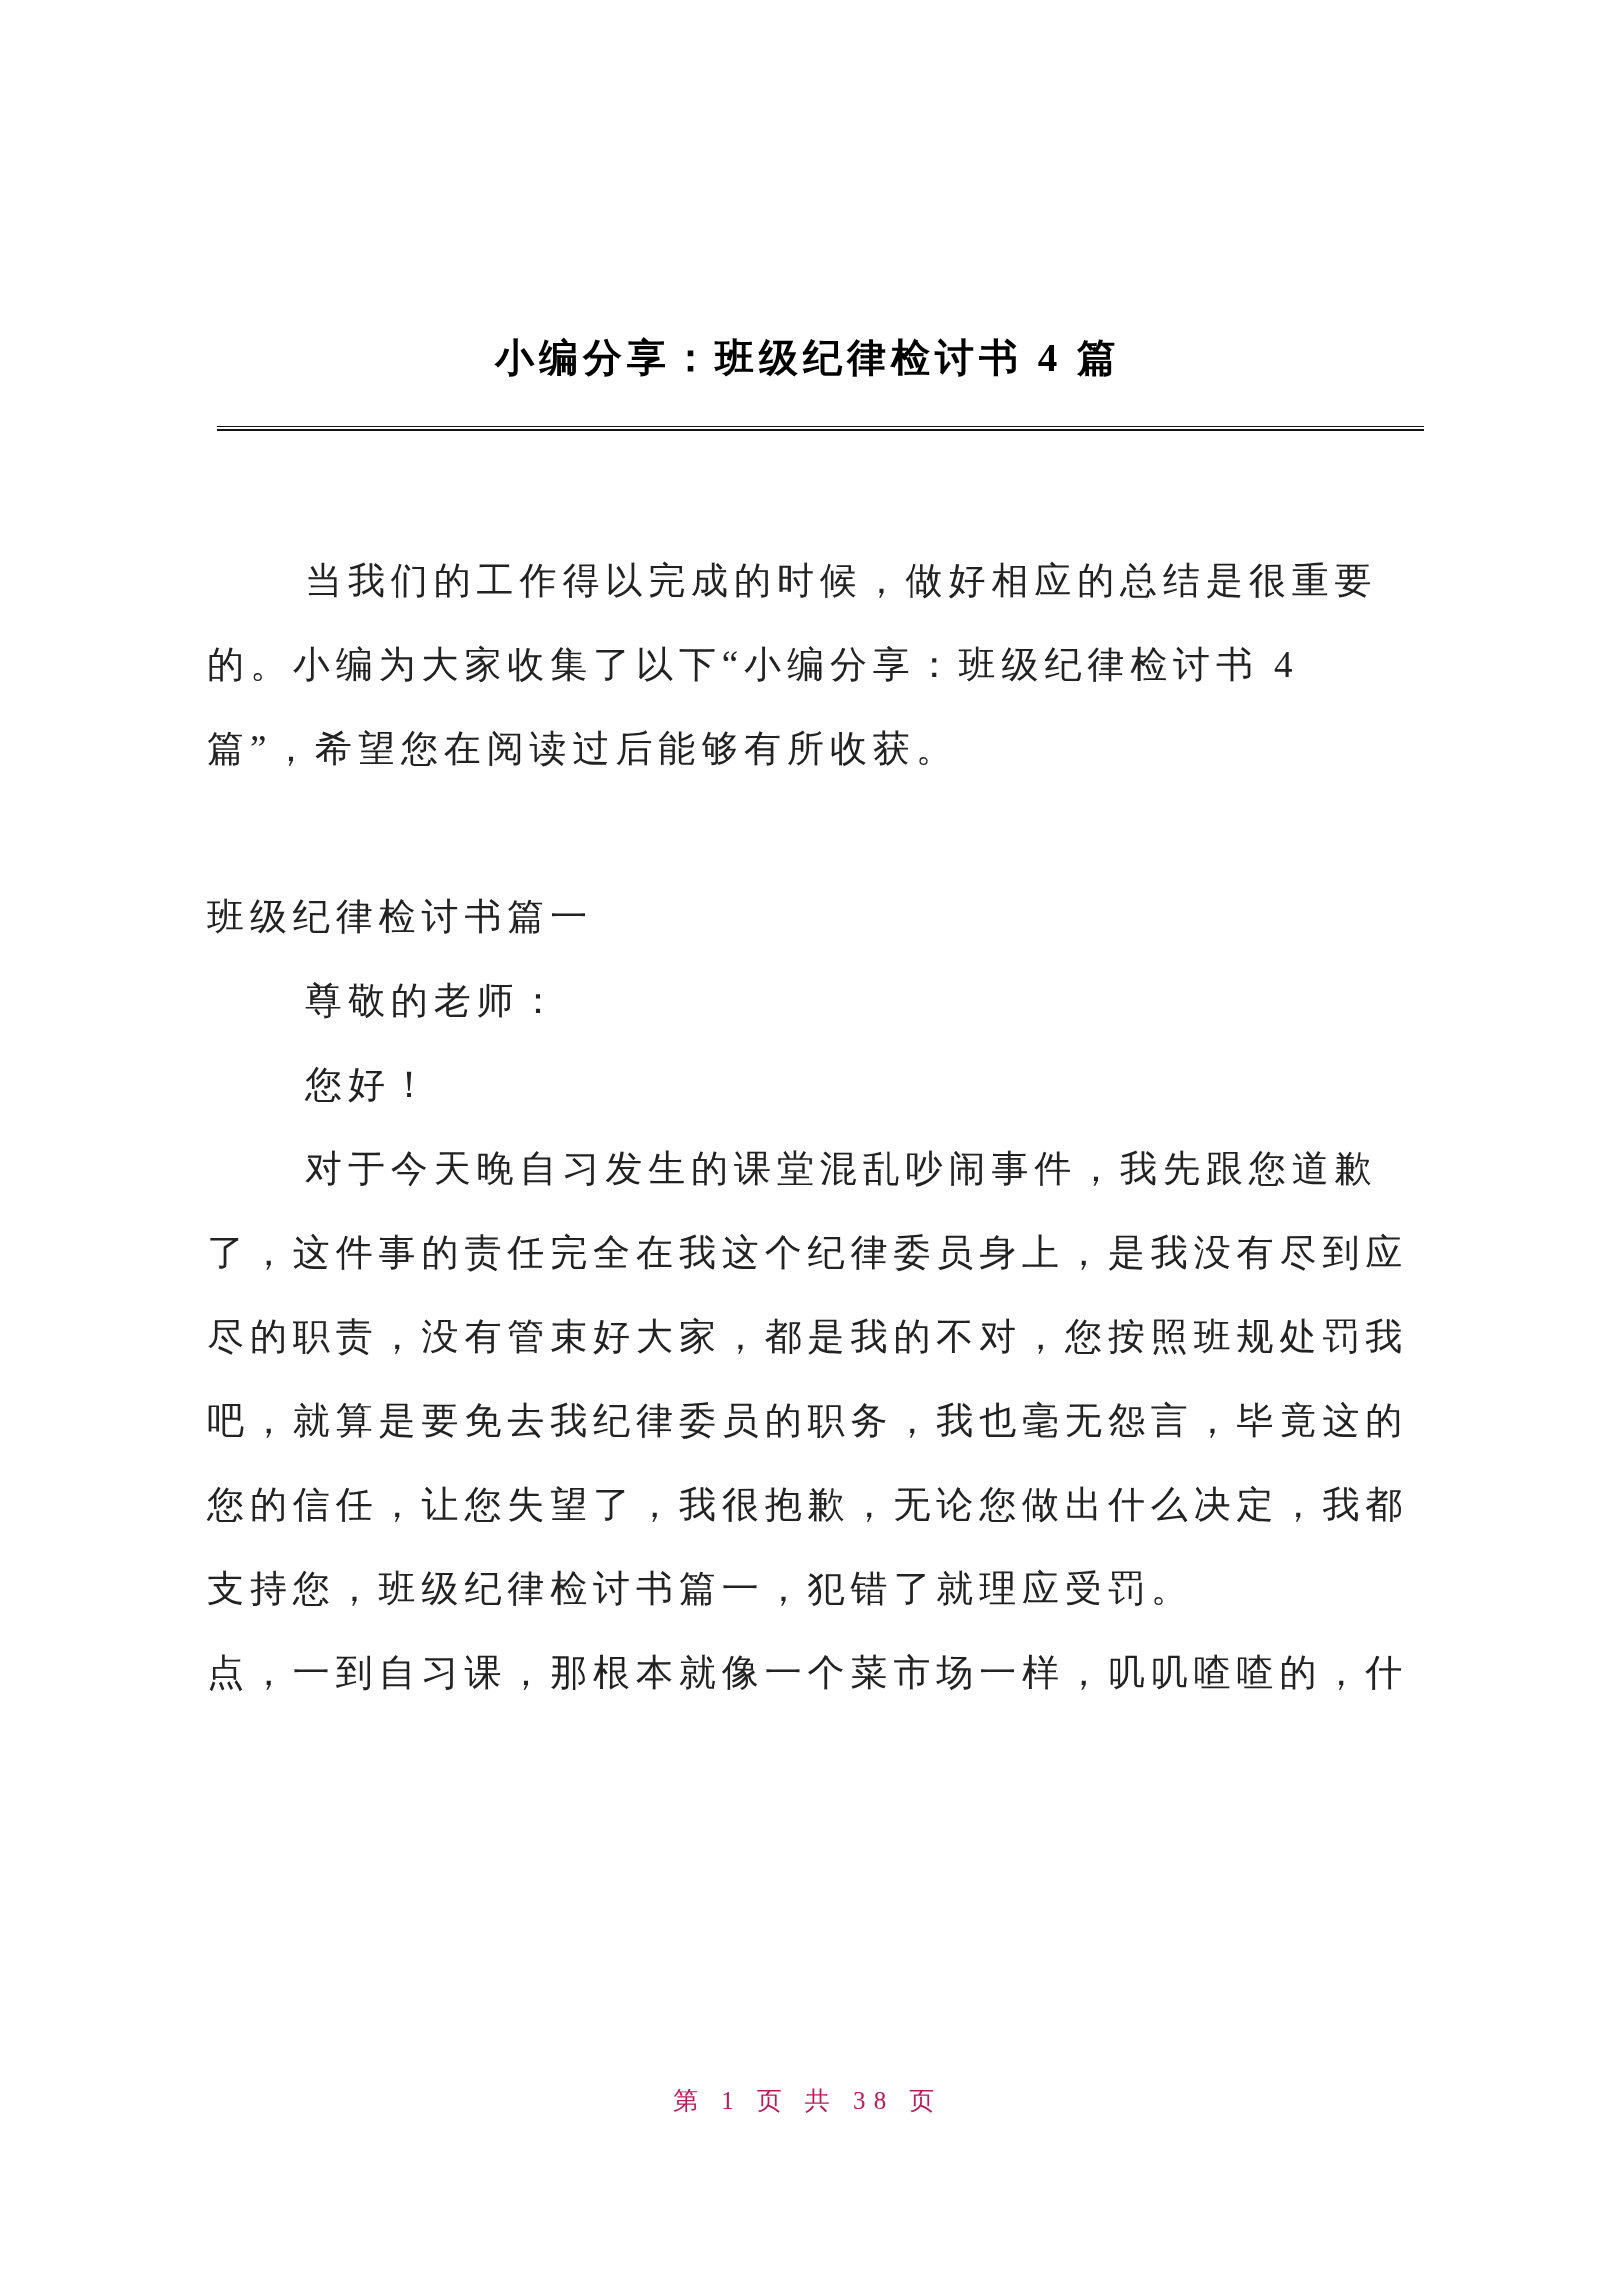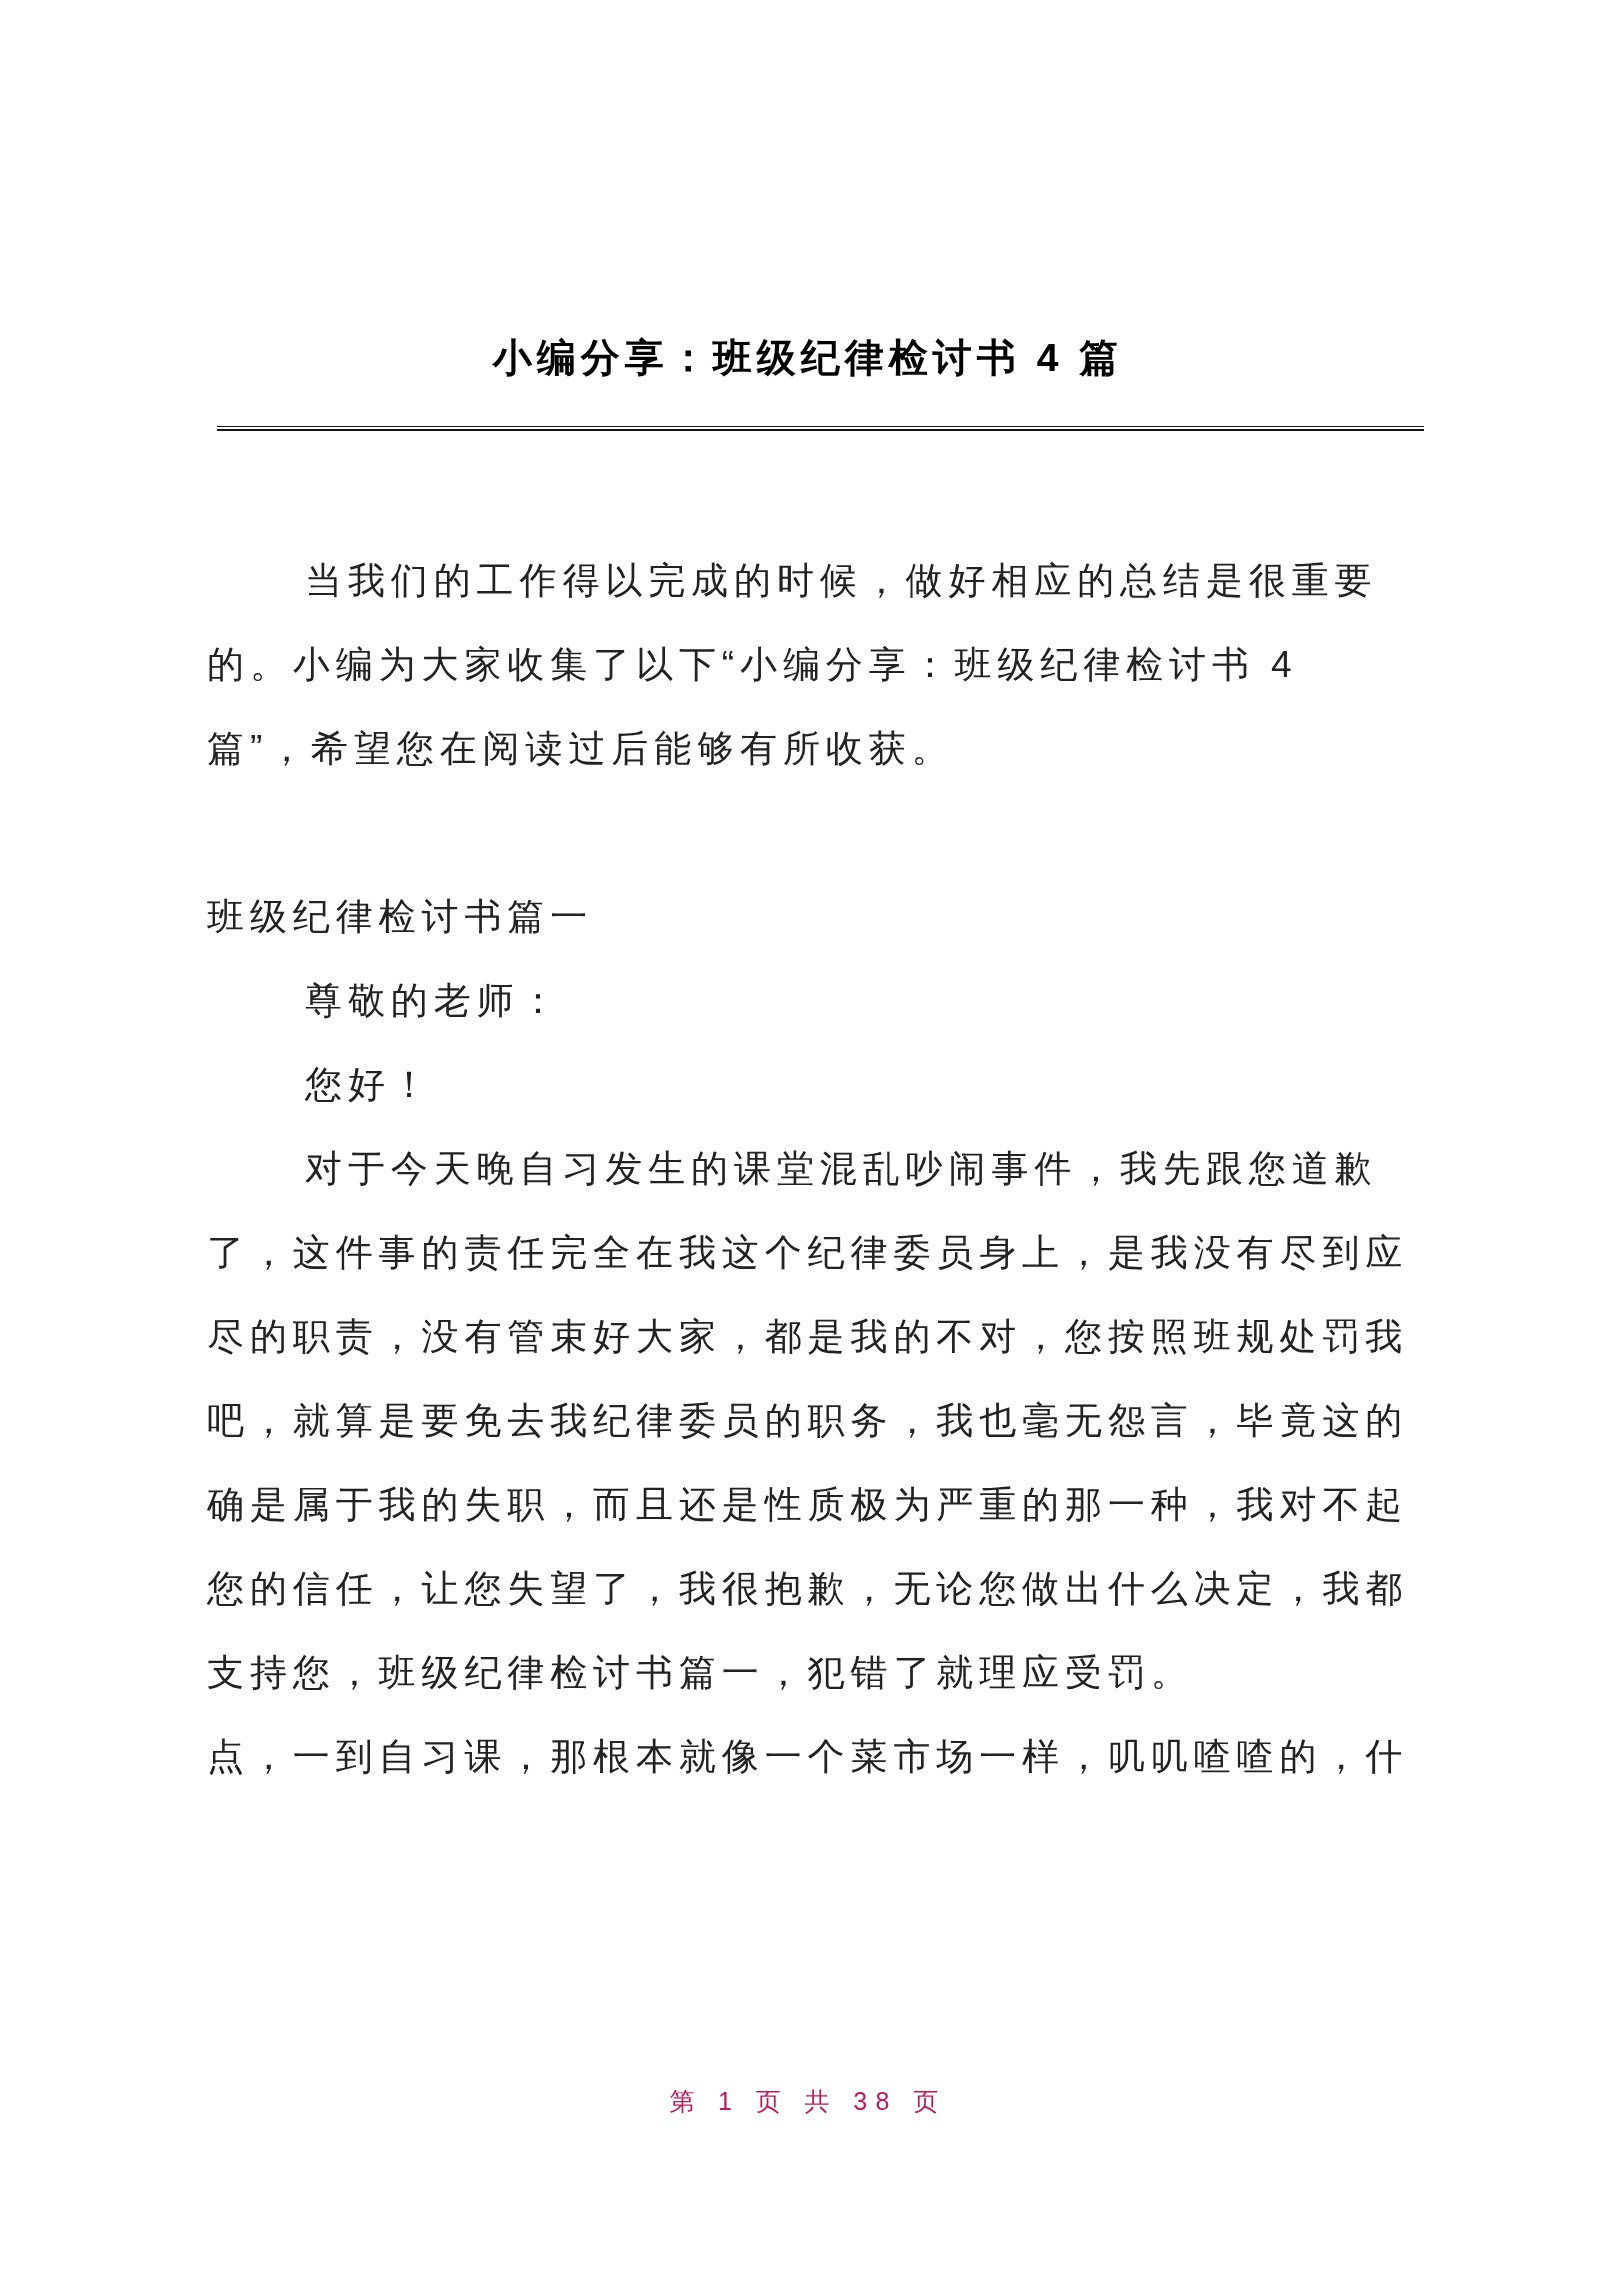--- a/index.html
+++ b/index.html
@@ -6,21 +6,21 @@
     margin: 0;
     padding: 0;
     background: #ffffff;
   }
   .page {
     position: relative;
     width: 1616px;
     height: 2284px;
     background: #ffffff;
     overflow: hidden;
-    font-family: Liberation Sans, sans-serif;
+    font-family: Liberation Serif, serif;
   }
   .doc-title {
     position: absolute;
     top: 335px;
     left: 0;
     right: 0;
     margin: 0;
     text-align: center;
     font-size: 39px;
     line-height: 45px;
@@ -103,21 +103,20 @@
 
     <div class="para">
       <div class="line indent">您好！</div>
     </div>
 
     <div class="para">
       <div class="line indent">对于今天晚自习发生的课堂混乱吵闹事件，我先跟您道歉</div>
       <div class="line">了，这件事的责任完全在我这个纪律委员身上，是我没有尽到应</div>
       <div class="line">尽的职责，没有管束好大家，都是我的不对，您按照班规处罚我</div>
       <div class="line">吧，就算是要免去我纪律委员的职务，我也毫无怨言，毕竟这的</div>
-      <div class="line">确是属于我的失职，而且还是性质极为严重的那一种，我对不起</div>
       <div class="line">您的信任，让您失望了，我很抱歉，无论您做出什么决定，我都</div>
       <div class="line">支持您，班级纪律检讨书篇一，犯错了就理应受罚。</div>
     </div>
 
     <div class="para">
       <div class="line">点，一到自习课，那根本就像一个菜市场一样，叽叽喳喳的，什</div>
     </div>
 
   </div>
 

